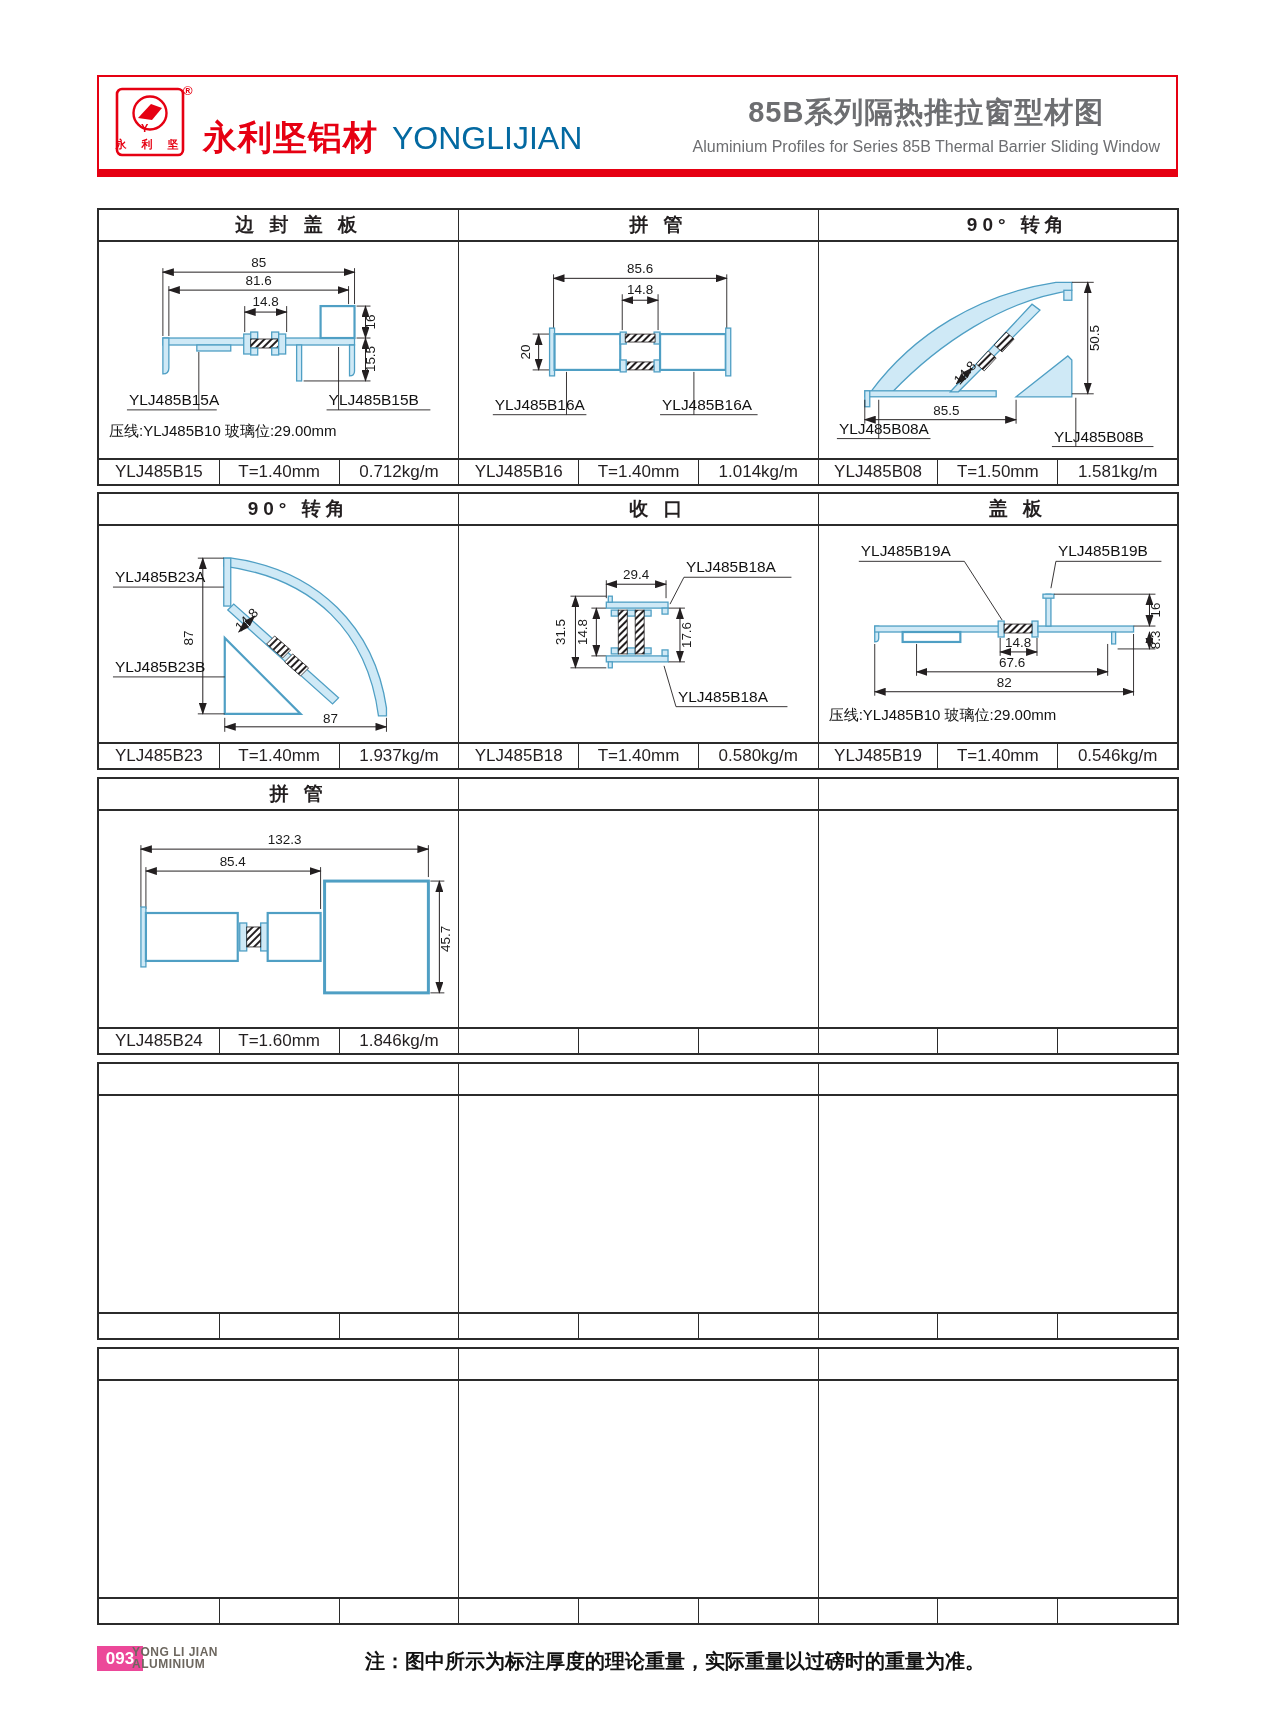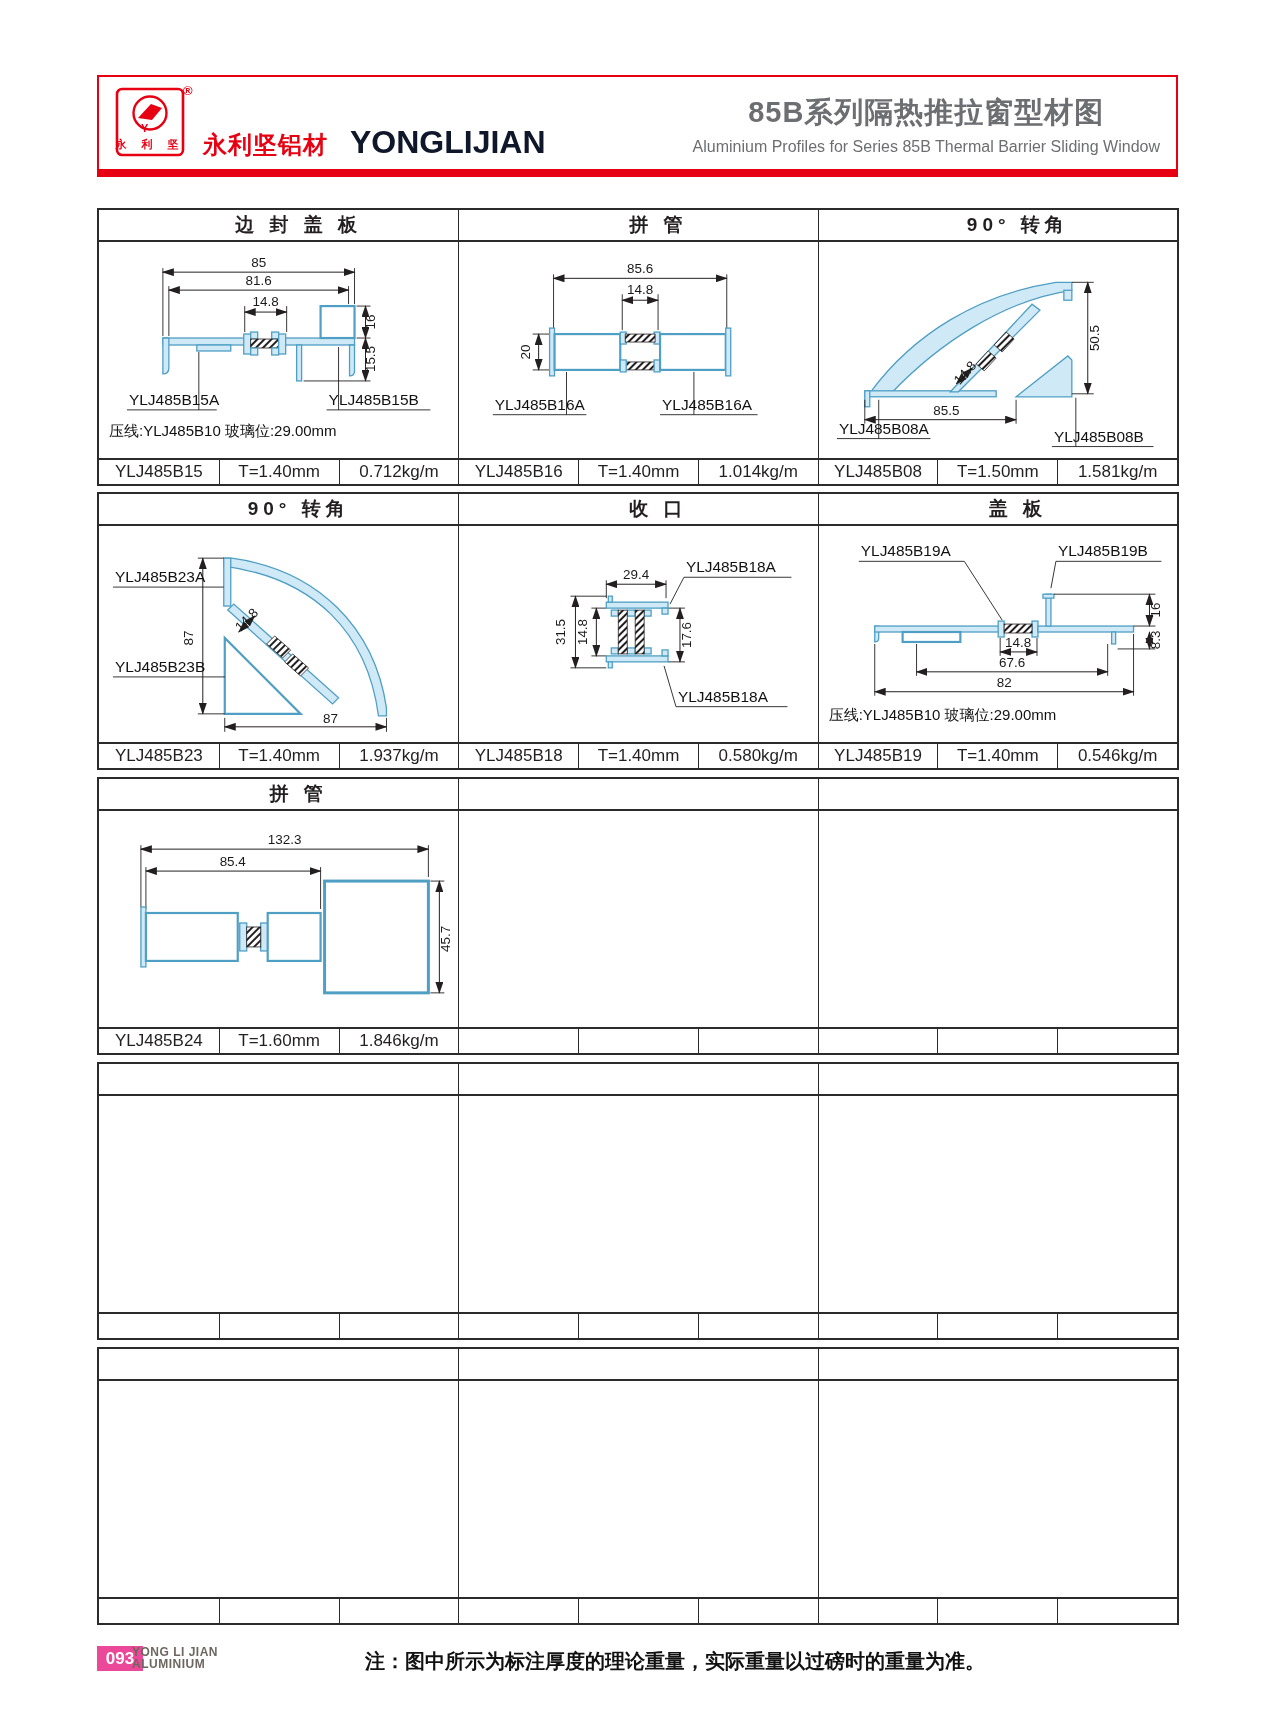--- a/index.html
+++ b/index.html
@@ -5,22 +5,22 @@
   html,body{margin:0;padding:0;}
   body{width:1277px;height:1721px;position:relative;background:#ffffff;
        font-family:"Liberation Sans","DejaVu Sans",sans-serif;color:#231f20;}
   
   .hdr-box{position:absolute;left:97px;top:75px;width:1081px;height:96px;
            border:2.5px solid #e60012;box-sizing:border-box;}
   .hdr-bar{position:absolute;left:97px;top:171px;width:1081px;height:6px;background:#e60012;}
   .logo-wrap{position:absolute;left:16px;top:10px;width:78px;height:76px;}
   .logo-reg{position:absolute;left:84px;top:6px;color:#e60012;font-size:13px;font-weight:bold;}
   .brand{position:absolute;left:104px;bottom:8px;white-space:nowrap;}
-  .brand .cn{color:#e60012;font-size:24px;font-weight:bold;letter-spacing:1px;}
-  .brand .en{color:#0f172a;font-size:32px;font-weight:bold;margin-left:22px;letter-spacing:0px;}
+  .brand .cn{color:#e60012;font-size:34px;font-weight:bold;letter-spacing:1px;}
+  .brand .en{color:#0369a1;font-size:32px;font-weight:normal;margin-left:14px;letter-spacing:0px;}
   .hdr-right{position:absolute;right:16px;top:16px;text-align:center;}
   .hdr-title{color:#6d6e71;font-size:29px;font-weight:bold;letter-spacing:1px;}
   .hdr-sub{color:#6d6e71;font-size:16px;margin-top:5px;}
   
   .blk{position:absolute;left:97px;width:1082px;height:278px;box-sizing:border-box;
        border:2.5px solid #2b2b2b;display:grid;
        grid-template-columns:repeat(9,1fr);grid-template-rows:32px 1fr 26px;}
   .tcell{grid-column:span 3;border-bottom:2px solid #2b2b2b;display:flex;align-items:center;
          justify-content:center;font-weight:bold;font-size:19px;letter-spacing:5px;padding-left:40px;}
   .dcell{grid-column:span 3;position:relative;overflow:hidden;}

